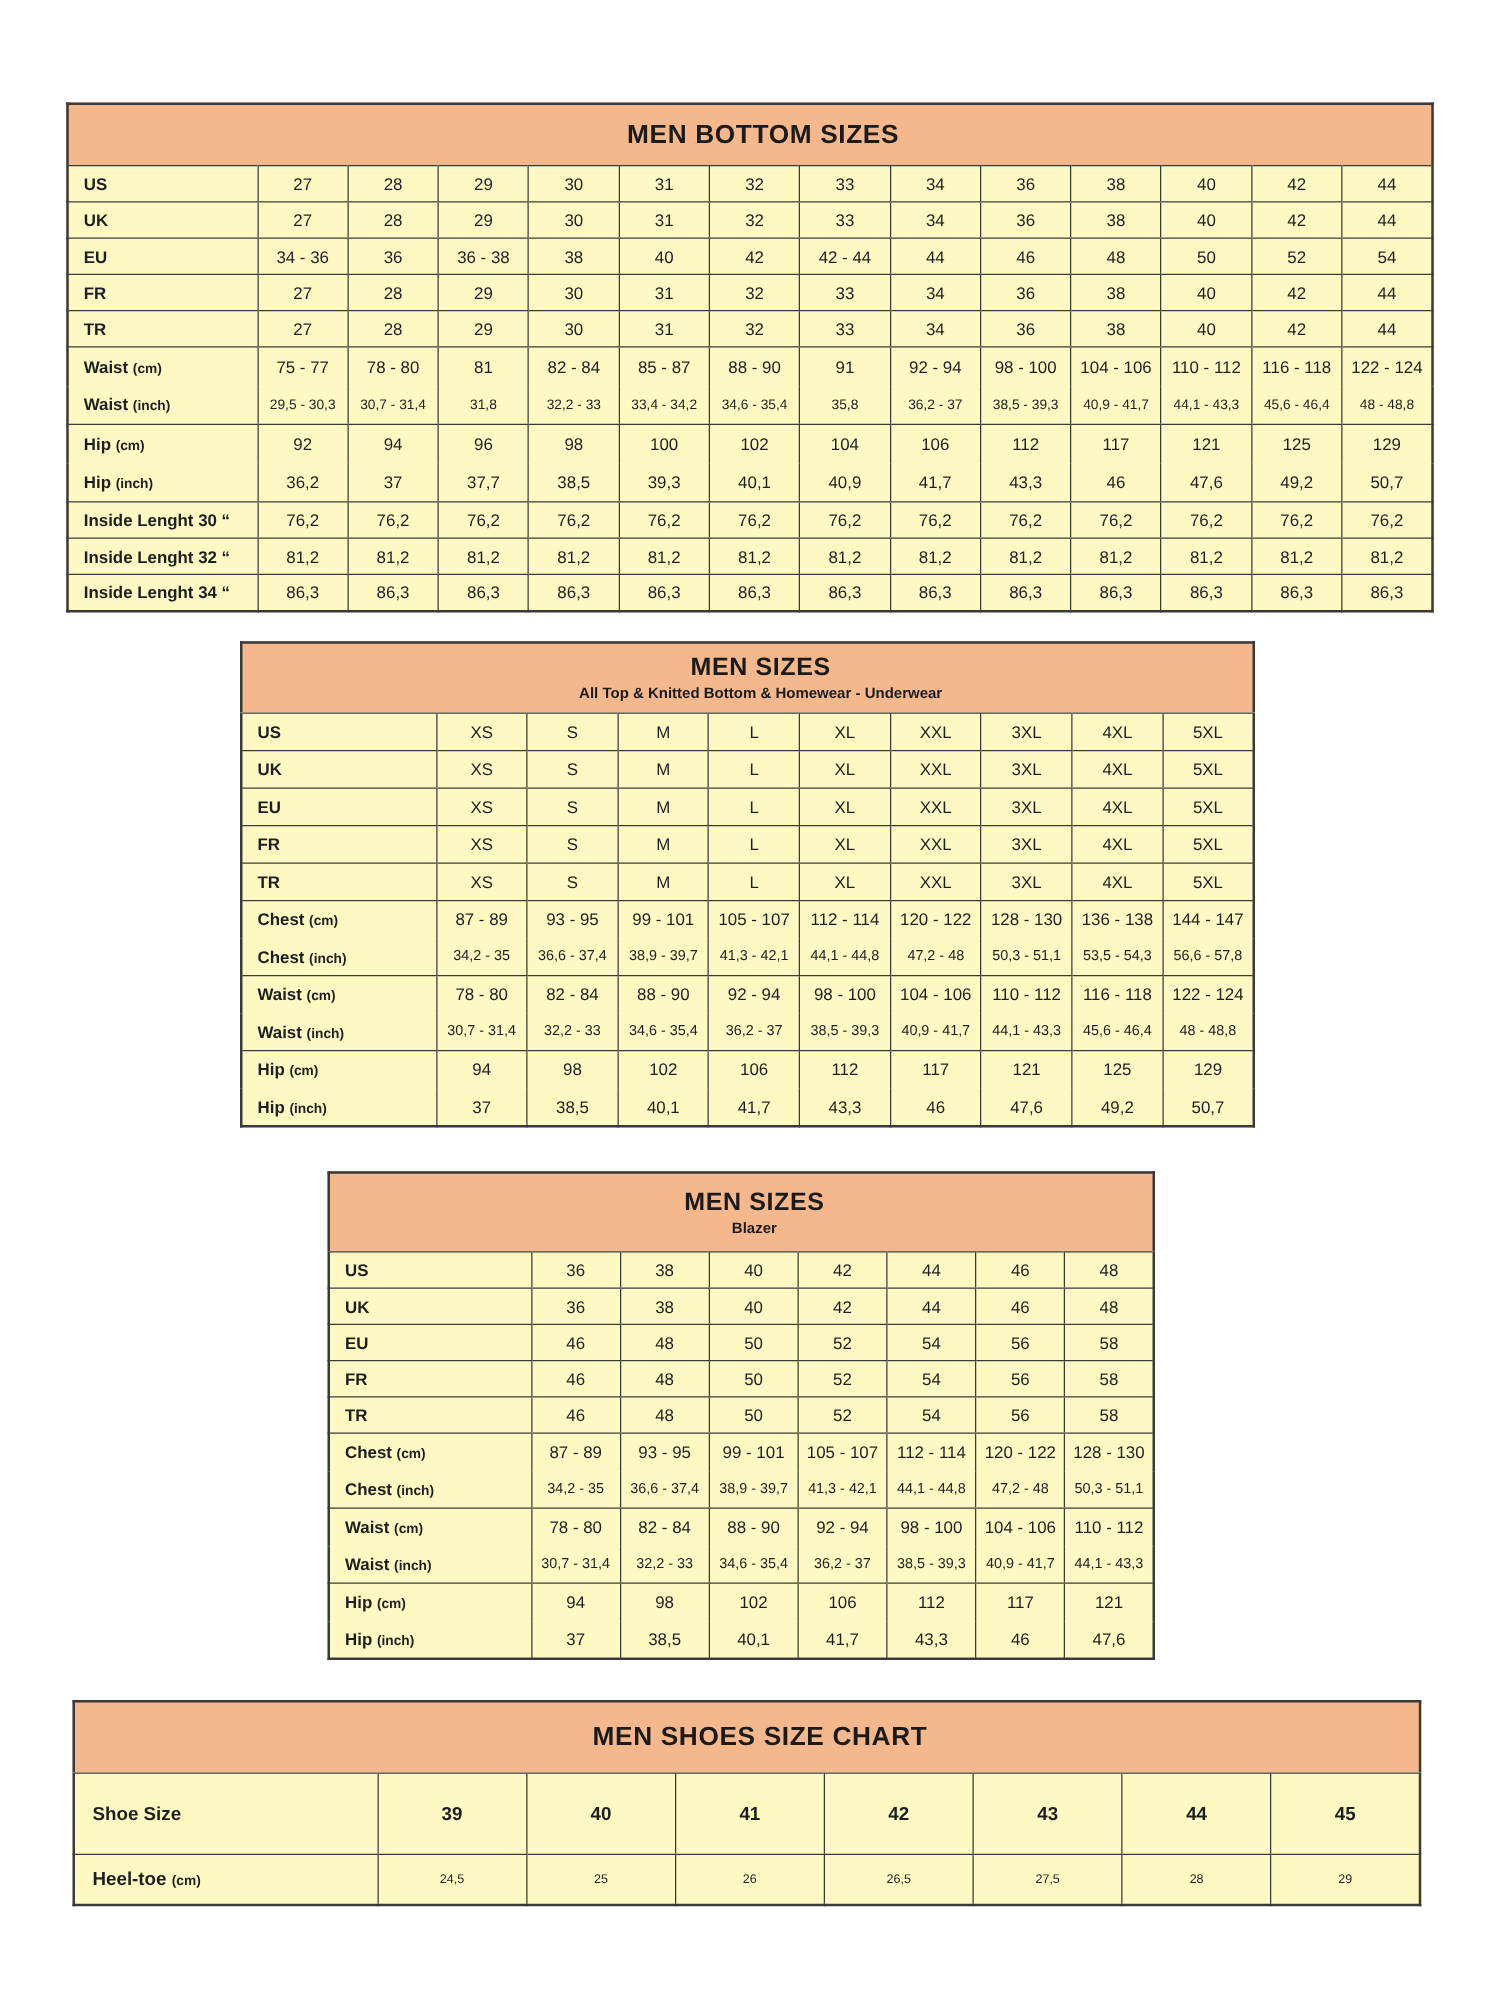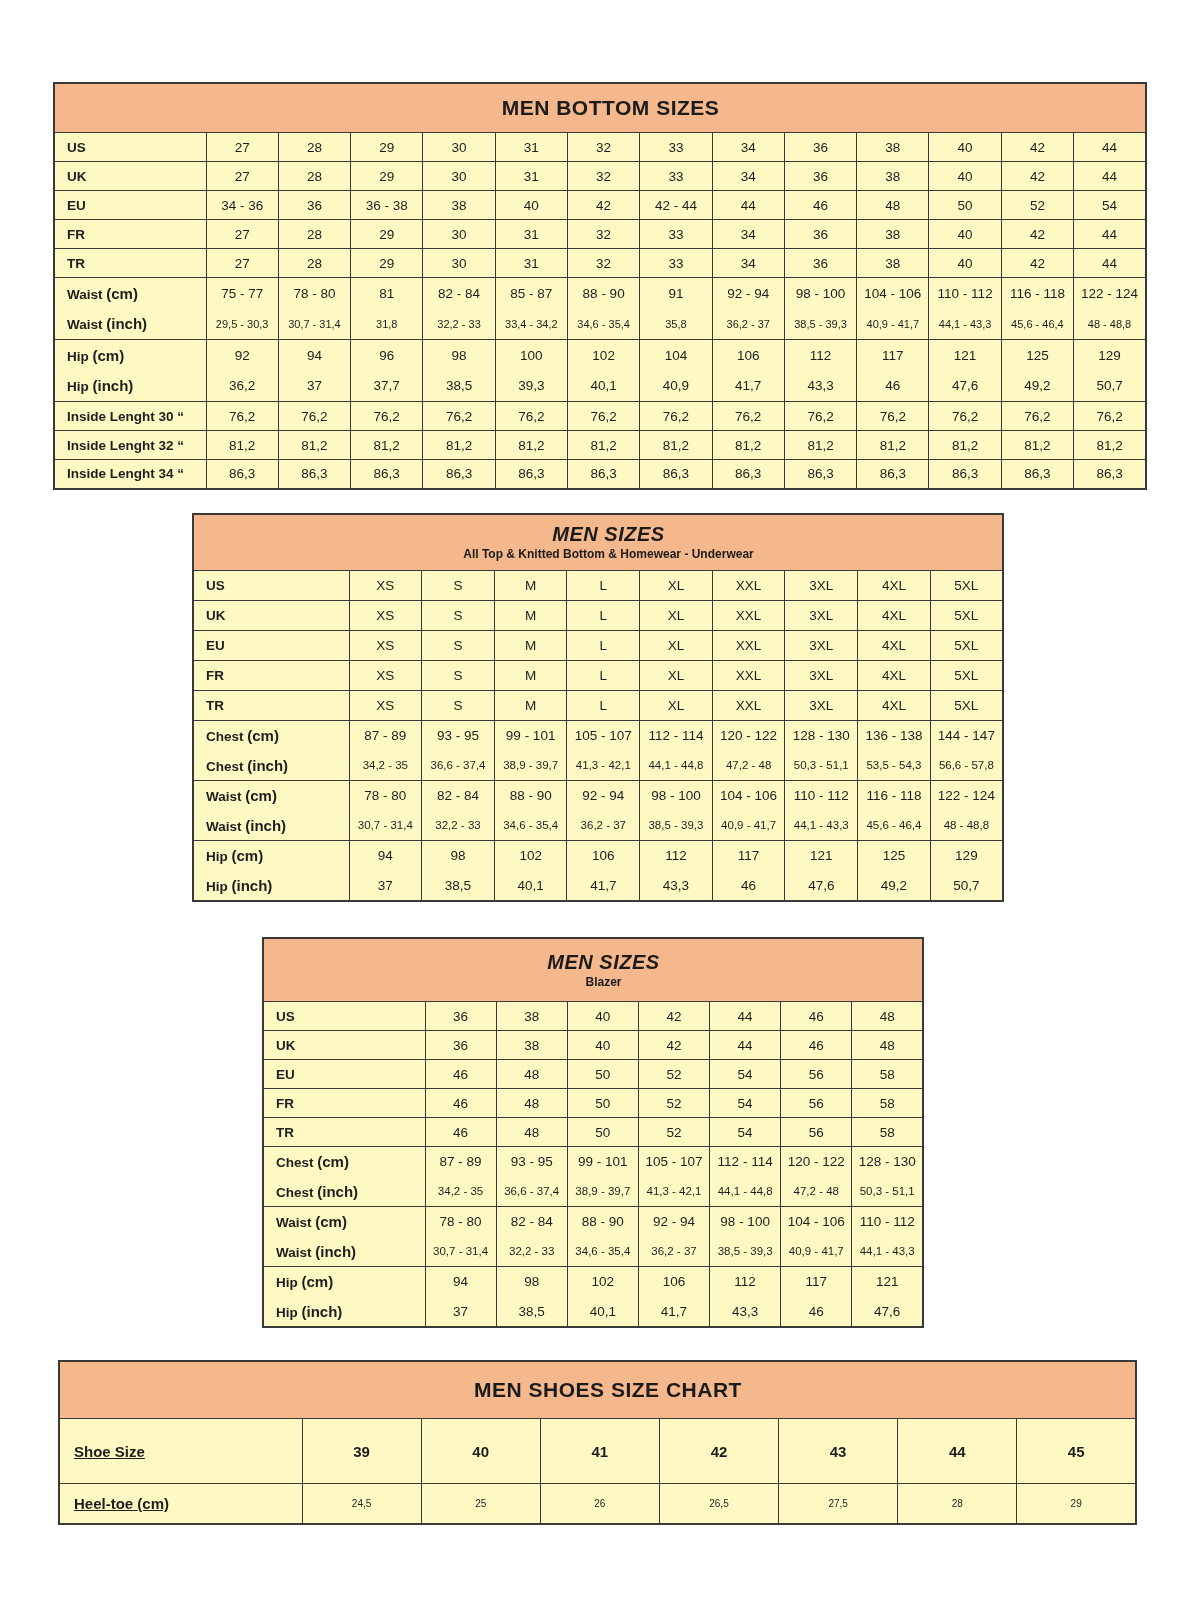--- a/index.html
+++ b/index.html
@@ -26,21 +26,21 @@
     line-height: 1.15;
     padding-left: 21px;
   }
   .t1 .tbl-header { height: 50px; }
   .t2 .tbl-header { height: 57px; }
   .t3 .tbl-header { height: 64px; }
   .t4 .tbl-header { height: 58px; }
 
   .tbl-title { font-weight: bold; letter-spacing: 0.5px; color: #1b1b1b; }
   .t1 .tbl-title, .t4 .tbl-title { font-size: 21px; }
-  .t2 .tbl-title, .t3 .tbl-title { font-size: 20px; font-style: italic; }
+  .t2 .tbl-title, .t3 .tbl-title { font-size: 20px; }
   .tbl-subtitle { font-weight: bold; font-size: 12px; margin-top: 2px; color: #1b1b1b; }
 
   table {
     width: 100%;
     border-collapse: collapse;
     table-layout: fixed;
     border: 2px solid #3a3a3a;
     border-top: 1px solid #3a3a3a;
     background: #fef9c3;
   }
@@ -55,37 +55,37 @@
   td { border-left: 1px solid #3a3a3a; }
   th {
     text-align: left;
     padding-left: 12px;
     font-weight: bold;
     box-sizing: border-box;
   }
   tr.sec-end th, tr.sec-end td { border-bottom: 1px solid #3a3a3a; }
   tbody tr:last-child th, tbody tr:last-child td { border-bottom: none; }
 
-  .lbl-unit { font-size: 15px; font-weight: bold; }
+  .lbl-unit { font-size: 11px; font-weight: bold; }
 
   
   .t1 tr { height: 29px; }
   .t1 tr.pair { height: 31px; }
   .t2 tr { height: 30px; }
   .t3 tr { height: 29px; }
   .t3 tr.pair { height: 30px; }
   .t4 tr.r0 { height: 65px; }
   .t4 tr.r1 { height: 40px; }
 
   
   tr.small td { font-size: 11px; }
   .t2 tr.small td, .t3 tr.small td { font-size: 11.5px; }
 
   
-  .t4 th { font-size: 15px; padding-left: 14px; text-decoration: underline; }
+  .t4 th { font-size: 15px; padding-left: 14px; }
   .t4 td { font-size: 10px; }
   .t4 tr.bold-values td { font-weight: bold; font-size: 15px; text-align: center; }
 </style>
 </head>
 <body>
 
 <div class="size-table t1">
   <div class="tbl-header">
       <div class="tbl-title">MEN BOTTOM SIZES</div>
     </div>

